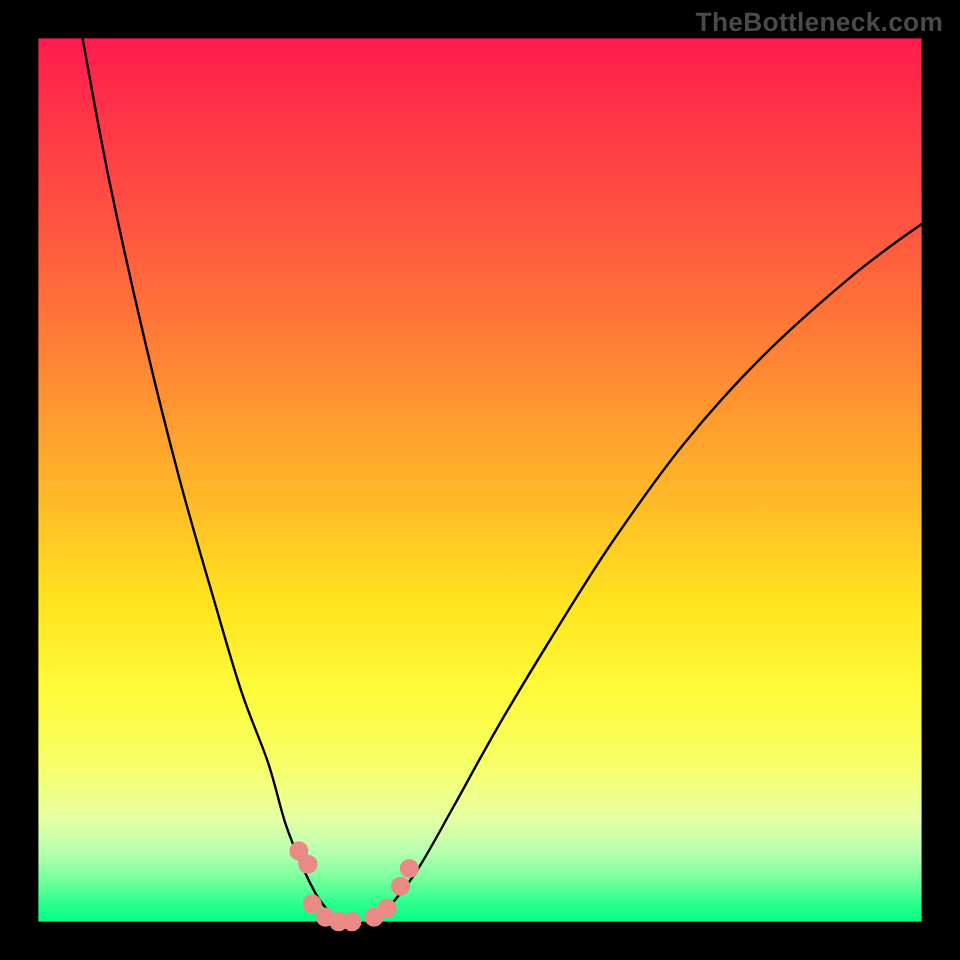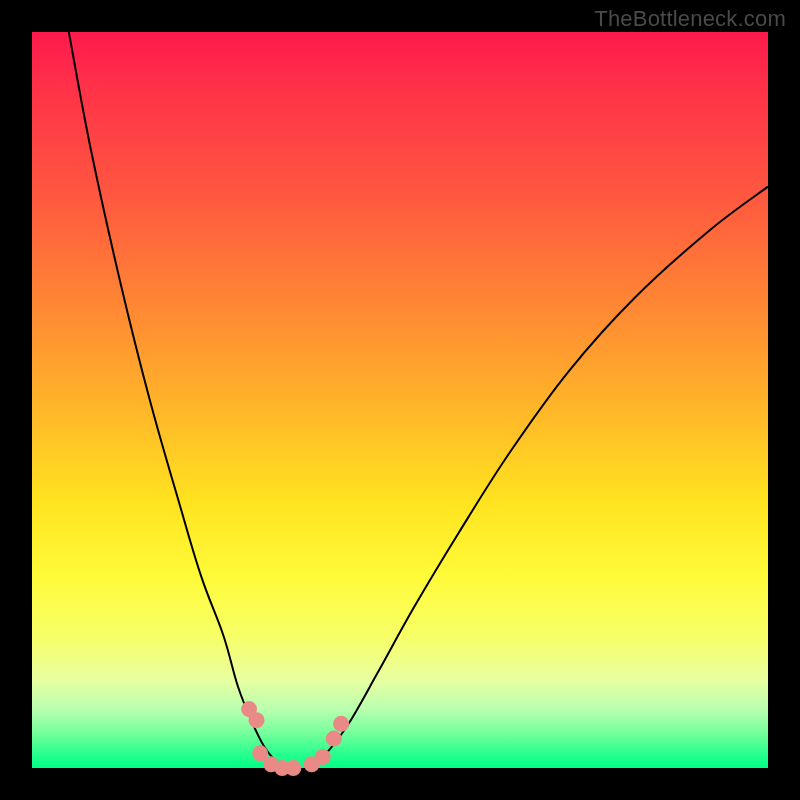--- a/index.html
+++ b/index.html
@@ -40,21 +40,21 @@
       #2bff8e 98%,
       #00ff86 100%
     );
   }
   .watermark {
     position: absolute;
     top: 6px;
     right: 14px;
     color: #4a4a4a;
     font-size: 22px;
-    font-weight: 400;
+    font-weight: 700;
     letter-spacing: 0.2px;
     user-select: none;
   }
   svg.curves {
     position: absolute;
     left: 32px;
     top: 32px;
     width: 736px;
     height: 736px;
     overflow: visible;

